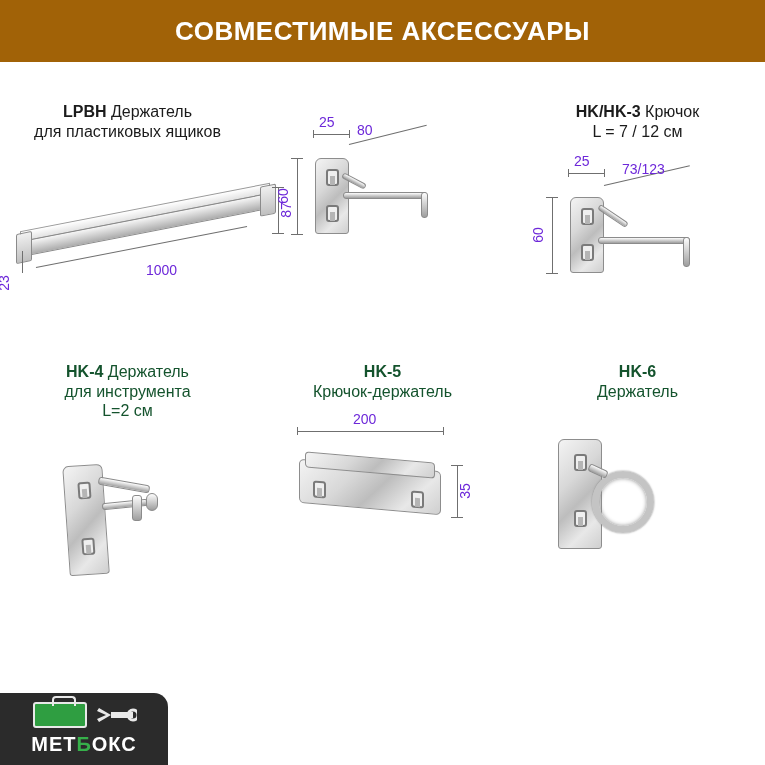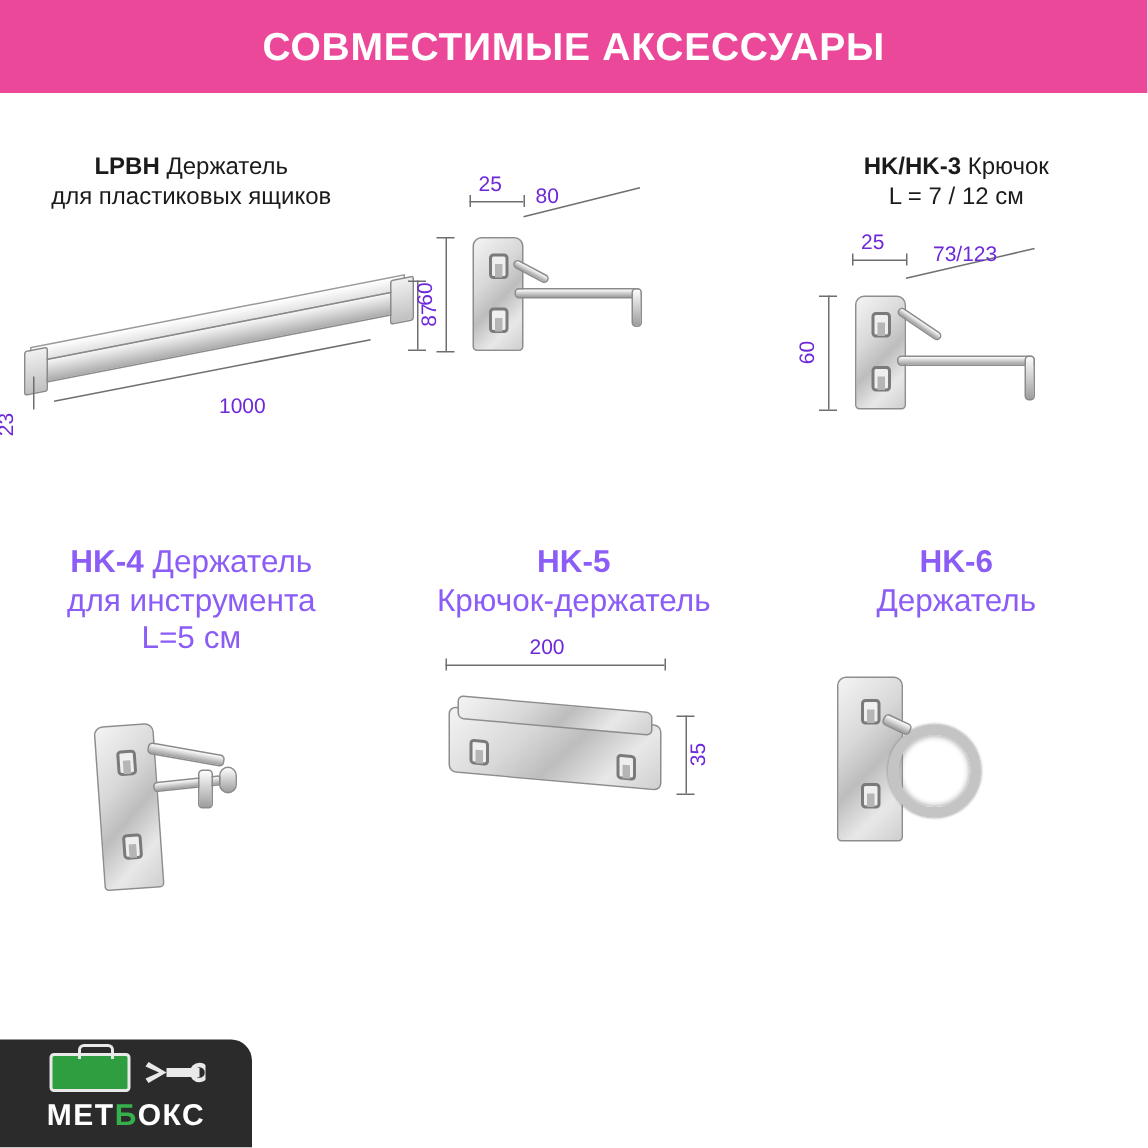--- a/index.html
+++ b/index.html
@@ -14,21 +14,21 @@
     position: relative;
     width: 765px; height: 765px;
     background: #ffffff;
   }
 
   
   .header-bar {
     position: absolute;
     left: 0; top: 0;
     width: 765px; height: 62px;
-    background: #ec4899;
+    background: #a16207;
     display: flex;
     align-items: center;
     justify-content: center;
   }
   .header-title {
     color: #ffffff;
     font-size: 26px;
     font-weight: bold;
     letter-spacing: 0.5px;
     text-transform: uppercase;
@@ -59,21 +59,21 @@
 
   .caption {
     text-align: center;
     line-height: 1.22;
   }
   .caption .code {
     font-weight: bold;
     text-align: center;
   }
   .cap-small { font-size: 16px; color: #1b1b1b; }
-  .cap-large { font-size: 21px; color: #8b5cf6; }
+  .cap-large { font-size: 16px; color: #14532d; }
 
   .art {
     position: relative;
     width: 100%;
     height: 150px;
     margin-top: 14px;
   }
   .art-tall { height: 200px; }
 
   
@@ -318,21 +318,21 @@
 
     <div class="row row-2">
 
       <div class="cell">
         <div class="caption cap-large">
           <div>
             <span class="code">HK-4</span>
             <span>Держатель</span>
           </div>
           <div>для инструмента</div>
-          <div>L=5 см</div>
+          <div>L=2 см</div>
         </div>
 
         <div class="art art-tall">
           <div class="plate metal" style="left:60px; top:30px; width:40px; height:110px; transform:rotate(-4deg);">
             <div class="slot" style="left:13px; top:16px;"></div>
             <div class="slot" style="left:13px; top:72px;"></div>
           </div>
           <div class="rod" style="left:92px; top:46px; width:52px; height:8px; transform:rotate(10deg);"></div>
           <div class="rod" style="left:96px; top:66px; width:46px; height:7px; transform:rotate(-6deg);"></div>
           <div class="rod" style="left:126px; top:60px; width:10px; height:26px;"></div>

